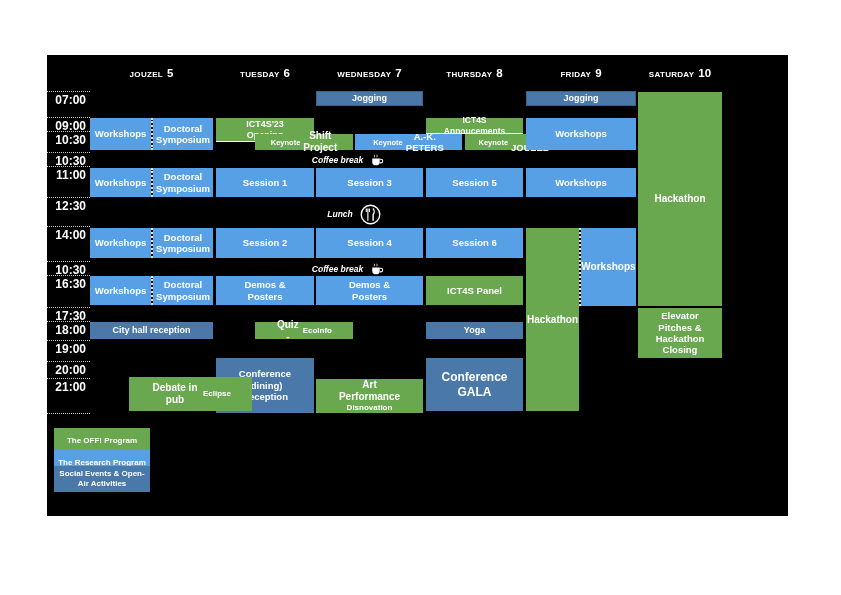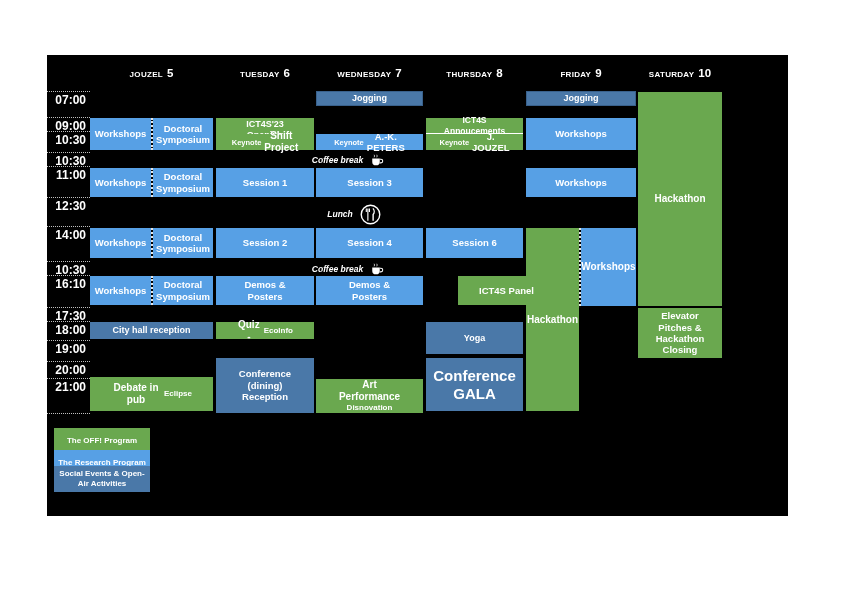--- a/index.html
+++ b/index.html
@@ -15,21 +15,21 @@
   .gridline{border-top:1px dotted rgba(255,255,255,.75);height:0;}
   .tlabel{width:38px;text-align:right;color:#fff;font-size:12px;font-weight:bold;}
   
   .ev{display:flex;flex-direction:column;align-items:center;justify-content:center;
       text-align:center;color:#fff;font-size:9.5px;font-weight:bold;line-height:1.2;
       padding:1px 21px;}
   .blue{background:#57A0E5;}
   .green{background:#6AA84F;}
   .steel{background:#4A78A8;}
   .jog{border:1px solid #39618c;font-size:9px;}
-  .row{flex-direction:row;gap:3px;}
+  .row{flex-direction:row;gap:3px;margin-left:39px;}
   .sm{font-size:7.5px;font-weight:bold;}
   .md{font-size:8px;font-weight:bold;}
   .lg{font-size:10px;font-weight:bold;}
   .sep-b{border-bottom:1px solid #fff;}
   .vsep{border-left:2px dotted rgba(255,255,255,.9);width:0;}
   
   .brk{display:flex;align-items:center;justify-content:center;gap:7px;color:#fff;}
   .brk .bt{font-style:italic;font-weight:bold;font-size:8.5px;}
   
   .leg{display:flex;align-items:center;justify-content:center;text-align:center;
@@ -76,21 +76,21 @@
     <div class="abs tlabel" style="left:1px;top:99px;">10:30</div>
     <div class="abs gridline" style="left:0;top:111px;width:43px;"></div>
     <div class="abs tlabel" style="left:1px;top:113px;">11:00</div>
     <div class="abs gridline" style="left:0;top:142px;width:43px;"></div>
     <div class="abs tlabel" style="left:1px;top:144px;">12:30</div>
     <div class="abs gridline" style="left:0;top:171px;width:43px;"></div>
     <div class="abs tlabel" style="left:1px;top:173px;">14:00</div>
     <div class="abs gridline" style="left:0;top:206px;width:43px;"></div>
     <div class="abs tlabel" style="left:1px;top:208px;">10:30</div>
     <div class="abs gridline" style="left:0;top:220px;width:43px;"></div>
-    <div class="abs tlabel" style="left:1px;top:222px;">16:10</div>
+    <div class="abs tlabel" style="left:1px;top:222px;">16:30</div>
     <div class="abs gridline" style="left:0;top:252px;width:43px;"></div>
     <div class="abs tlabel" style="left:1px;top:254px;">17:30</div>
     <div class="abs gridline" style="left:0;top:266px;width:43px;"></div>
     <div class="abs tlabel" style="left:1px;top:268px;">18:00</div>
     <div class="abs gridline" style="left:0;top:285px;width:43px;"></div>
     <div class="abs tlabel" style="left:1px;top:287px;">19:00</div>
     <div class="abs gridline" style="left:0;top:306px;width:43px;"></div>
     <div class="abs tlabel" style="left:1px;top:308px;">20:00</div>
     <div class="abs gridline" style="left:0;top:323px;width:43px;"></div>
     <div class="abs tlabel" style="left:1px;top:325px;">21:00</div>
@@ -125,20 +125,21 @@
           <path d="M13 7 h1.6 a2.4 2.4 0 0 1 0 4.8 h-1.6" fill="none" stroke="#fff" stroke-width="1.4"></path>
           <path d="M5.5 1 q1.2 1.6 0 3.4 M9 1 q1.2 1.6 0 3.4" stroke="#fff" stroke-width="1" fill="none"></path>
         </svg>
     </div>
 
     <div class="abs ev blue" style="left:43px;top:113px;width:61px;height:29px;">Workshops</div>
     <div class="abs vsep" style="left:104px;top:113px;height:29px;"></div>
     <div class="abs ev blue" style="left:106px;top:113px;width:60px;height:29px;">Doctoral Symposium</div>
     <div class="abs ev blue" style="left:169px;top:113px;width:98px;height:29px;">Session 1</div>
     <div class="abs ev blue" style="left:269px;top:113px;width:107px;height:29px;">Session 3</div>
+    <div class="abs ev blue" style="left:379px;top:113px;width:97px;height:29px;">Session 5</div>
     <div class="abs ev blue" style="left:479px;top:113px;width:110px;height:29px;">Workshops</div>
 
     <div class="abs brk" style="left:252px;top:148px;width:110px;height:22px;">
       <span class="bt">Lunch</span>
       <svg width="21" height="21" viewBox="0 0 24 24">
           <circle cx="12" cy="12" r="10.6" fill="none" stroke="#fff" stroke-width="1.6"></circle>
           <path d="M9 5 v4.5 M7.2 5 v4 M10.8 5 v4 M9 9.5 v9.5" stroke="#fff" stroke-width="1.3" fill="none"></path>
           <path d="M14.8 5 c1.8 2 1.8 5.2 0.2 7 L15 19" stroke="#fff" stroke-width="1.6" fill="none"></path>
         </svg>
     </div>
@@ -161,35 +162,35 @@
           <path d="M13 7 h1.6 a2.4 2.4 0 0 1 0 4.8 h-1.6" fill="none" stroke="#fff" stroke-width="1.4"></path>
           <path d="M5.5 1 q1.2 1.6 0 3.4 M9 1 q1.2 1.6 0 3.4" stroke="#fff" stroke-width="1" fill="none"></path>
         </svg>
     </div>
 
     <div class="abs ev blue" style="left:43px;top:221px;width:61px;height:29px;">Workshops</div>
     <div class="abs vsep" style="left:104px;top:221px;height:29px;"></div>
     <div class="abs ev blue" style="left:106px;top:221px;width:60px;height:29px;">Doctoral Symposium</div>
     <div class="abs ev blue" style="left:169px;top:221px;width:98px;height:29px;">Demos &amp; Posters</div>
     <div class="abs ev blue" style="left:269px;top:221px;width:107px;height:29px;">Demos &amp; Posters</div>
-    <div class="abs ev green" style="left:379px;top:221px;width:97px;height:29px;margin-left:32px;">ICT4S Panel</div>
+    <div class="abs ev green" style="left:379px;top:221px;width:97px;height:29px;">ICT4S Panel</div>
 
     <div class="abs ev steel" style="left:43px;top:267px;width:123px;height:17px;font-size:9px;">City hall reception</div>
     <div class="abs ev green row" style="left:169px;top:267px;width:98px;height:17px;">
       <span class="lg">Quiz -</span>
       <span class="md">EcoInfo</span>
     </div>
-    <div class="abs ev steel" style="left:379px;top:267px;width:97px;height:32px;font-size:9px;">Yoga</div>
+    <div class="abs ev steel" style="left:379px;top:267px;width:97px;height:17px;font-size:9px;">Yoga</div>
 
     <div class="abs ev green" style="left:269px;top:324px;width:107px;height:34px;">
       <span class="lg">Art Performance</span>
       <span class="md">Disnovation</span>
     </div>
     <div class="abs ev steel" style="left:169px;top:303px;width:98px;height:55px;">Conference (dining) Reception</div>
-    <div class="abs ev steel" style="left:379px;top:303px;width:97px;height:53px;font-size:15px;">Conference GALA</div>
+    <div class="abs ev steel" style="left:379px;top:303px;width:97px;height:53px;font-size:12px;">Conference GALA</div>
     <div class="abs ev green row" style="left:43px;top:322px;width:123px;height:34px;">
       <span class="lg">Debate in pub</span>
       <span class="md">Eclipse</span>
     </div>
     <div class="abs ev green" style="left:591px;top:253px;width:84px;height:50px;">Elevator Pitches &amp; Hackathon Closing</div>
 
     <div class="abs leg green" style="left:7px;top:373px;width:96px;height:20px;">The OFF! Program</div>
     <div class="abs leg blue" style="left:7px;top:395px;width:96px;height:23px;">The Research Program</div>
     <div class="abs leg steel" style="left:7px;top:411px;width:96px;height:25px;">Social Events &amp; Open-Air Activities</div>
 

